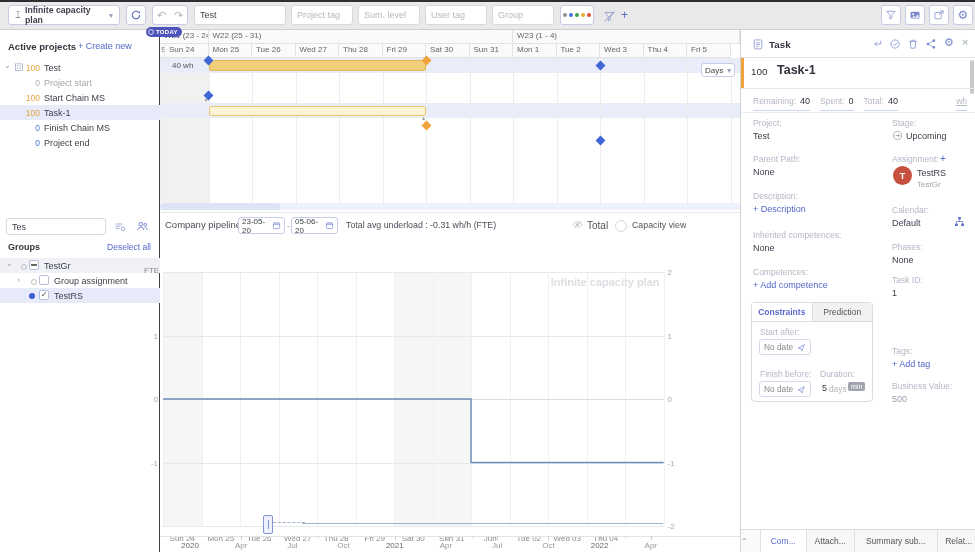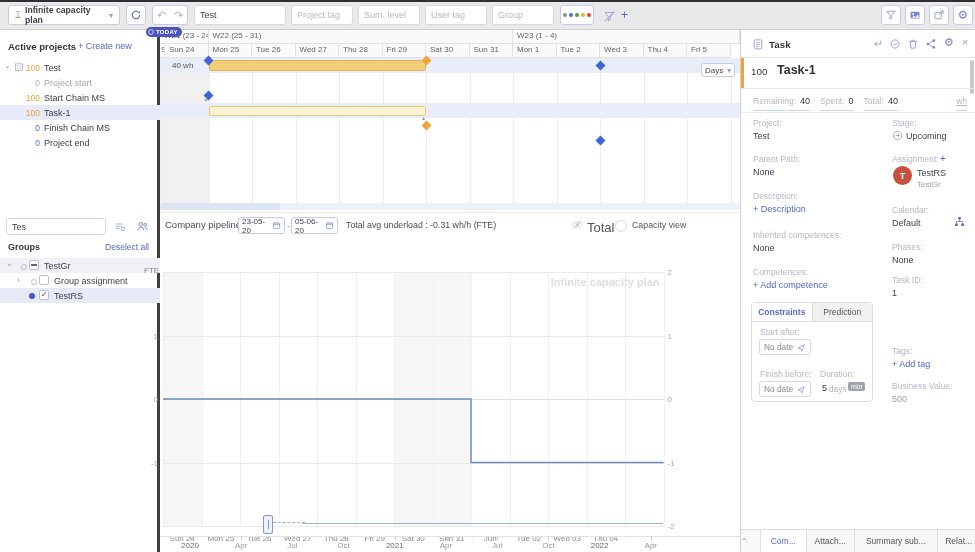--- a/index.html
+++ b/index.html
@@ -12,21 +12,21 @@
   
   #topstrip{left:0;top:0;width:975px;height:2px;background:#2e2e33;}
   #topbar{left:0;top:2px;width:975px;height:28px;background:#e9e9e9;border-bottom:1px solid #cfcfcf;box-sizing:border-box;}
   .tb-btn{position:absolute;top:3px;height:20px;background:#fff;border:1px solid #c6cbe6;border-radius:3px;
           display:flex;align-items:center;box-sizing:border-box;font-size:9px;color:#3c3f4a;}
   .tb-input{position:absolute;top:3px;height:20px;background:#fff;border:1px solid #d9d9d9;border-radius:3px;
             box-sizing:border-box;font-size:9px;color:#3c3f4a;padding:0 5px;font-family:"Liberation Sans",sans-serif;outline:none;}
   .tb-input::placeholder{color:#b8b8b8;}
   .caret::after{content:"▾";color:#9aa0b8;font-size:8px;margin-left:4px;}
   
-  #left-panel{left:0;top:30px;width:160px;height:522px;background:#fff;border-right:3px solid #404040;box-sizing:border-box;}
+  #left-panel{left:0;top:30px;width:160px;height:522px;background:#fff;border-right:1px solid #404040;box-sizing:border-box;}
   #mid{left:160px;top:30px;width:580px;height:522px;background:#fff;}
   #right-panel{left:740px;top:30px;width:235px;height:522px;background:#fff;border-left:1px solid #d2d2d2;box-sizing:border-box;}
   .ptree-num{width:40px;text-align:right;padding-right:4px;font-size:8.5px;flex:none;}
   .ptree-label{font-size:9px;color:#3c3f4a;}
   .ltab{position:absolute;top:0;height:17px;box-sizing:border-box;display:flex;align-items:center;justify-content:center;
         font-size:8.5px;color:#555;background:#ededed;border-bottom:1px solid #d5d5d5;border-right:1px solid #d9d9d9;gap:3px;}
   .ltab.active{background:#fff;border-bottom:1px solid #fff;color:#2f2f2f;font-weight:bold;}
   .grip{color:#c2c2c2;font-size:6px;}
   .checkbox{width:10px;height:10px;border:1px solid #b9bfd8;border-radius:2px;background:#fff;box-sizing:border-box;
             display:flex;align-items:center;justify-content:center;flex:none;}
@@ -305,21 +305,21 @@
         </span>
       </div>
       <div class="abs nowrap" style="left:186px;top:7px;font-size:8.8px;color:#4a4d58;">Total avg underload : -0.31 wh/h (FTE)</div>
       <span class="abs icon" style="left:412px;top:6px;color:#b5b5b5;">
         <svg width="11" height="11" viewBox="0 0 16 16">
             <path d="M1.5 8s2.5-4 6.5-4 6.5 4 6.5 4-2.5 4-6.5 4S1.5 8 1.5 8z" fill="none" stroke="currentColor"></path>
             <circle cx="8" cy="8" r="1.7" fill="currentColor"></circle>
             <line x1="3" y1="13" x2="13" y2="3" stroke="currentColor"></line>
           </svg>
       </span>
-      <span class="abs" style="left:427px;top:7px;font-size:13px;color:#555;">Total</span>
+      <span class="abs" style="left:427px;top:7px;font-size:10px;color:#555;">Total</span>
       <span class="abs" style="left:455px;top:7px;width:12px;height:12px;border:1px solid #d8d8d8;border-radius:50%;background:#fff;box-sizing:border-box;"></span>
       <span class="abs nowrap" style="left:472px;top:7px;font-size:8.8px;color:#555;">Capacity view</span>
     </div>
 
     <div id="chart" class="abs" style="left:0;top:208px;width:580px;height:275px;">
         <div style="position: absolute; left: 3px; top: 34px; width: 38.5px; height: 254px; background: rgb(246, 246, 246);"></div>
         <div style="position: absolute; left: 234px; top: 34px; width: 77px; height: 254px; background: rgb(246, 246, 246);"></div>
         <div style="position: absolute; left: 3px; top: 34px; width: 1px; height: 254px; background: rgb(241, 241, 241);"></div>
         <div style="position: absolute; left: 41.5px; top: 34px; width: 1px; height: 254px; background: rgb(241, 241, 241);"></div>
         <div style="position: absolute; left: 80px; top: 34px; width: 1px; height: 254px; background: rgb(241, 241, 241);"></div>

